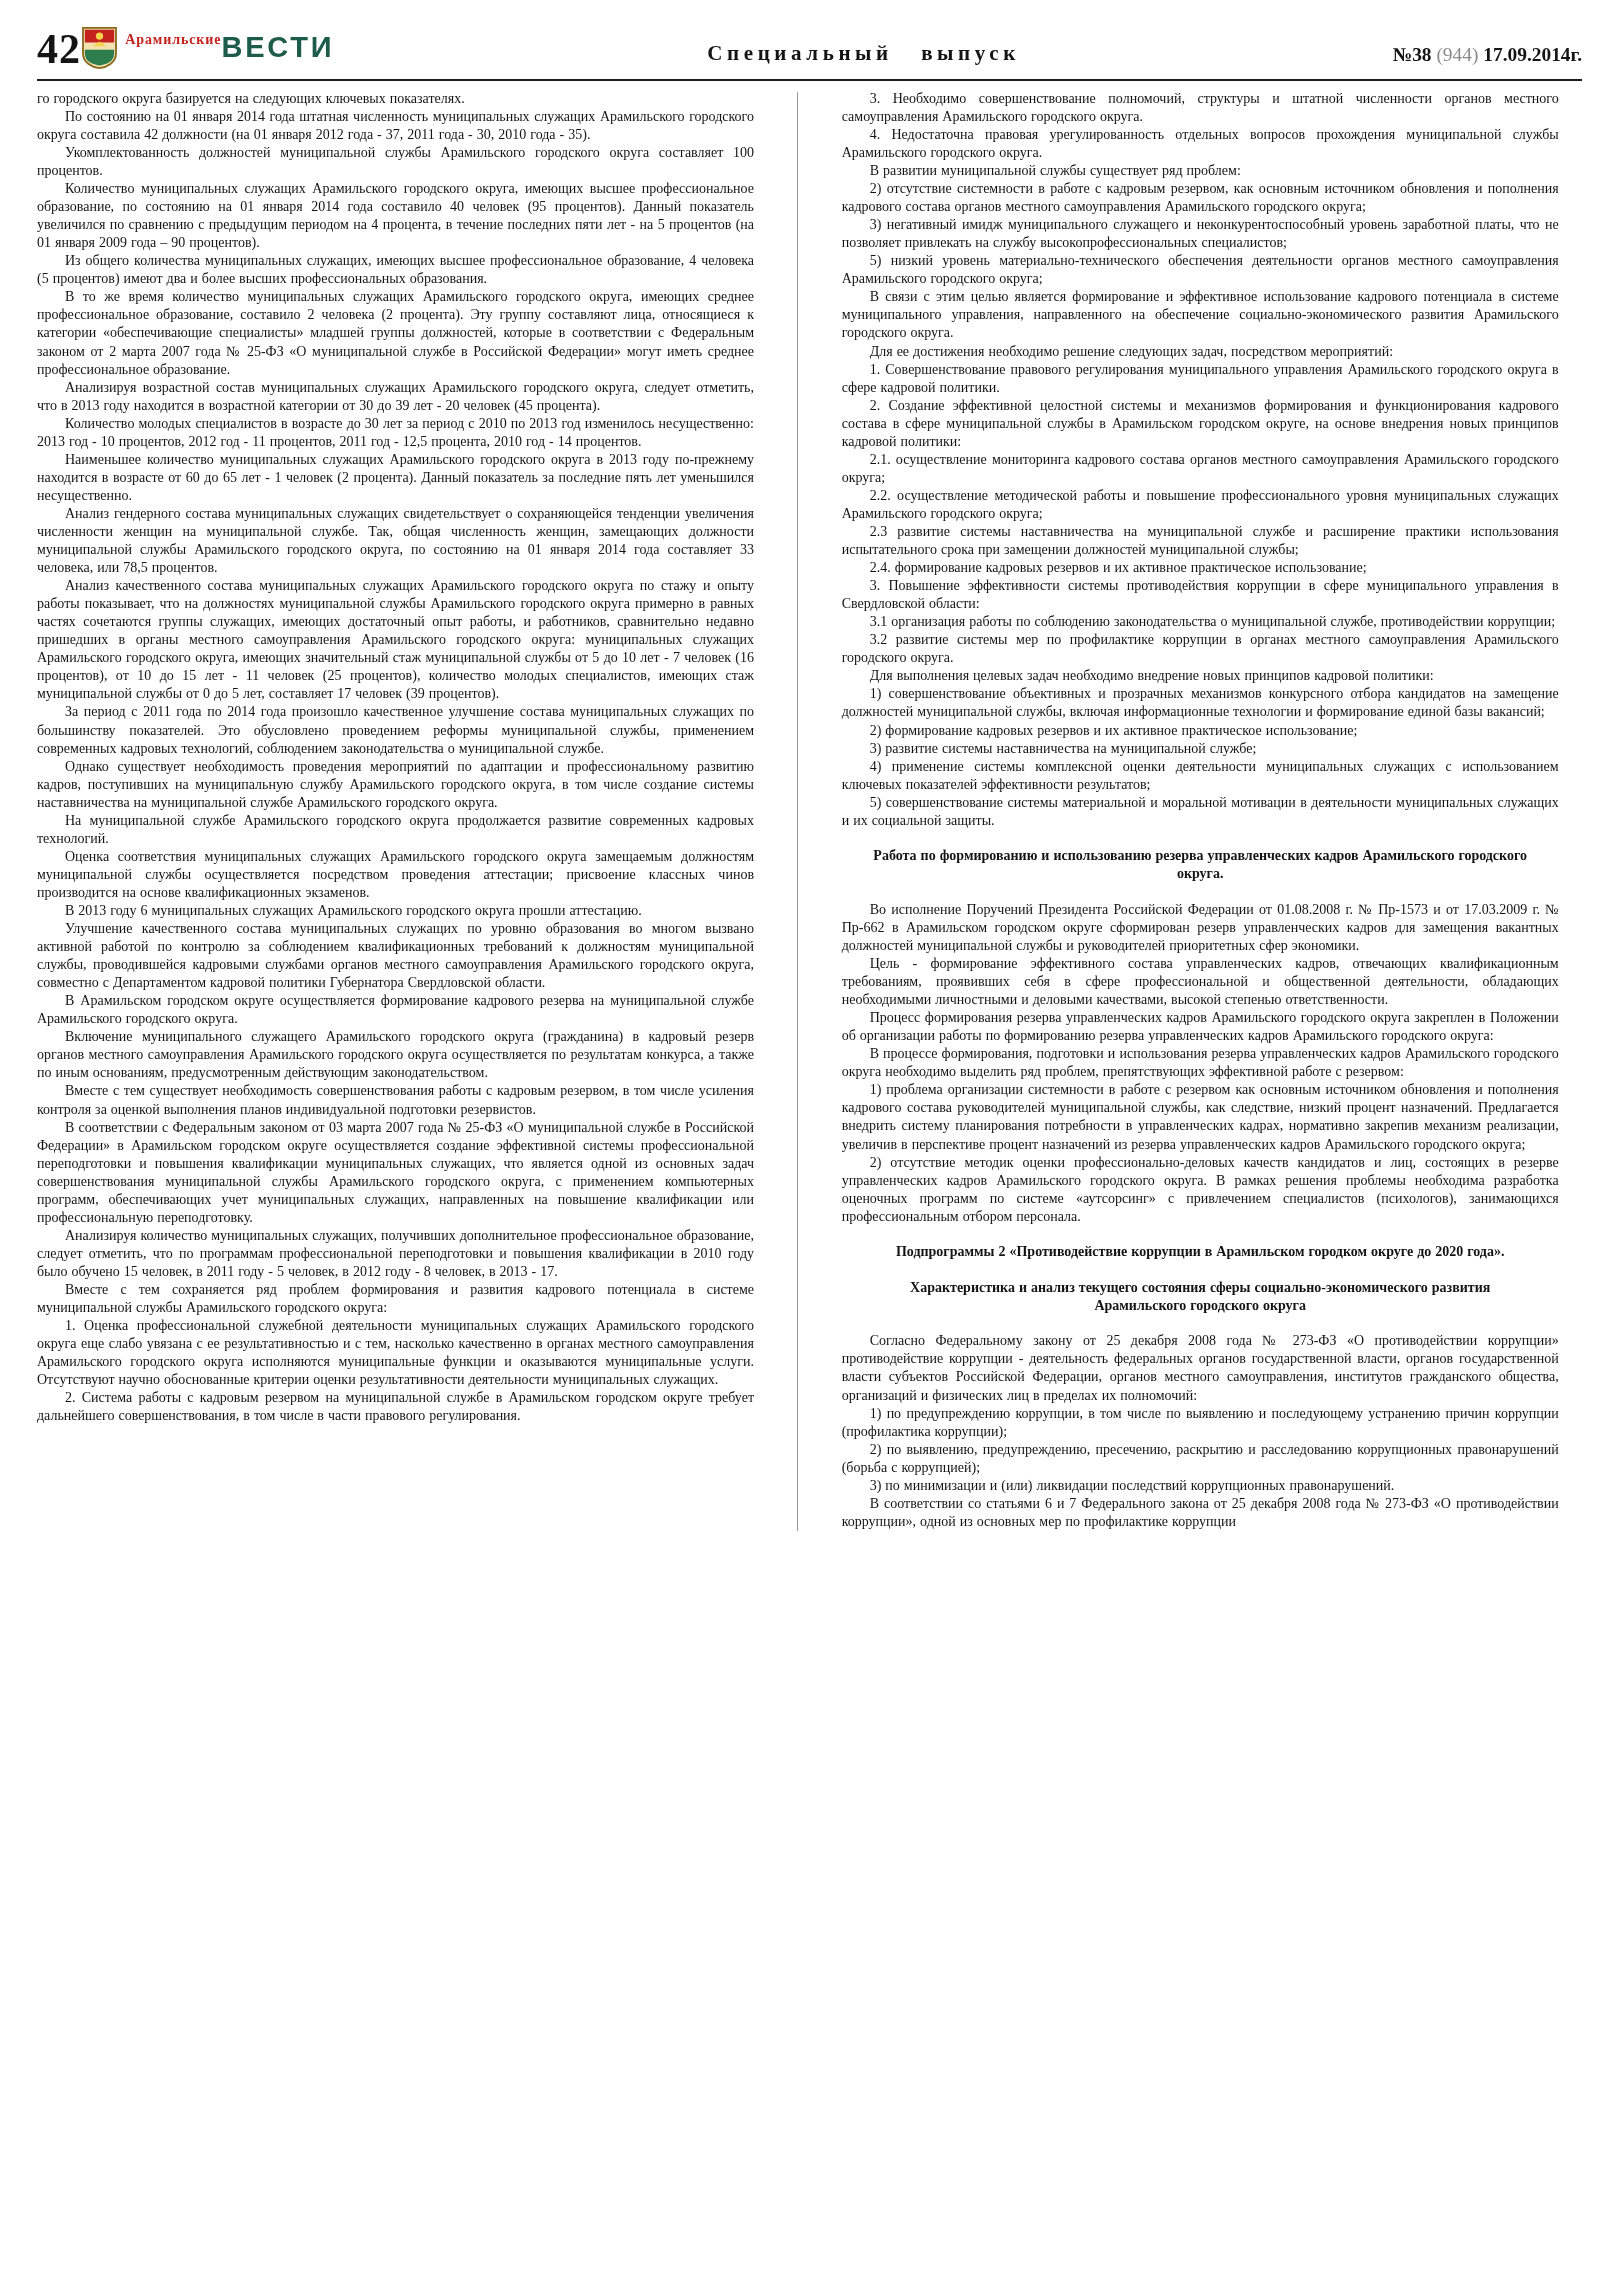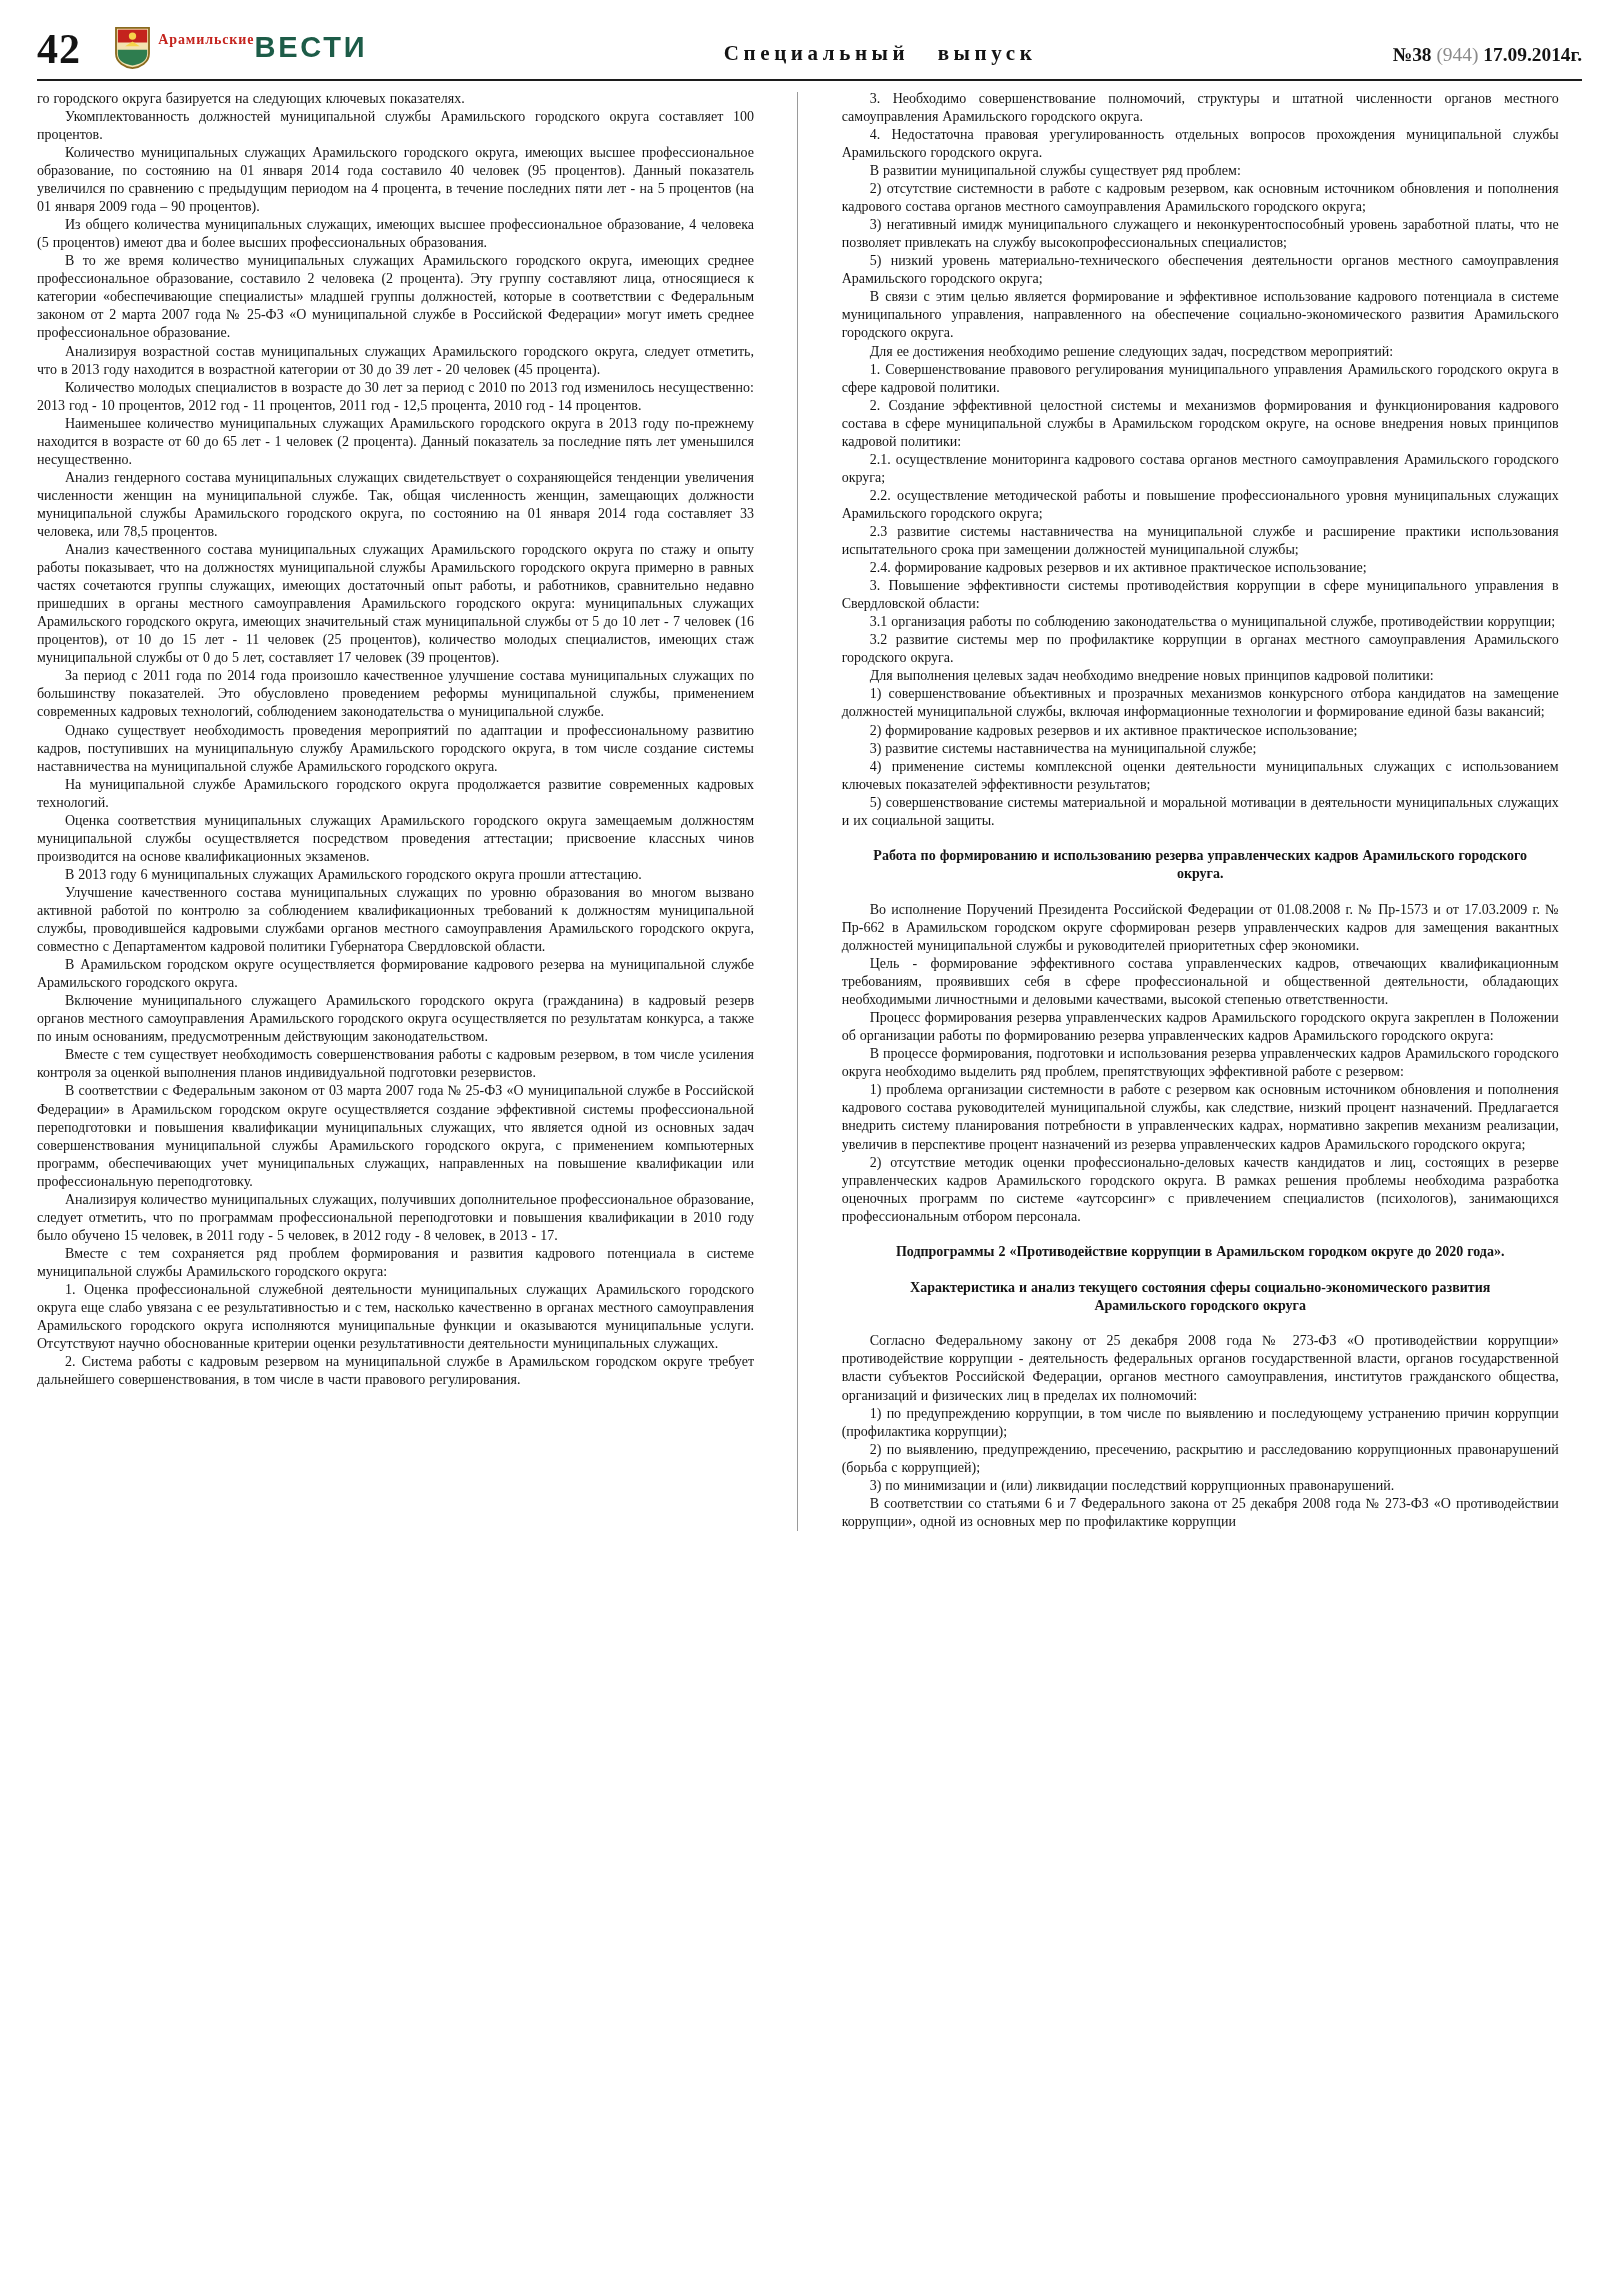--- a/index.html
+++ b/index.html
@@ -13,21 +13,21 @@
   .page { padding:20px 37px 26px 37px; }
 
   
   .header {
     display:flex; align-items:flex-end;
     padding:5.5px 0 9.2px 0;
     border-bottom:2.8px solid #1c1c1c;
   }
   .page-number {
     font-size:42px; font-weight:700; line-height:1;
-    letter-spacing:0.9px; padding-right:33px;
+    letter-spacing:0.9px; 
   }
   .masthead { display:flex; align-items:center; gap:7.4px; }
   .emblem { width:37px; height:44px; flex:0 0 auto; }
   .masthead-text { display:flex; flex-direction:row; line-height:1; }
   .masthead-top {
     color:#c4231d; font-size:14px; font-weight:700;
     letter-spacing:0.9px; margin-bottom:1.8px;
   }
   .masthead-bottom {
     color:#1d5c48; font-size:29px; font-weight:800;
@@ -84,20 +84,21 @@
     </div>
 
     <div class="special-title">Специальный выпуск</div>
 
     <div class="issue-info"><span>№38 </span><span class="issue-num">(944)</span><span> 17.09.2014г.</span></div>
   </div>
 
   <div class="columns">
     <div class="col">
         <p class="para noindent">го городского округа базируется на следующих ключевых показателях.</p>
+        <p class="para normal">По состоянию на 01 января 2014 года штатная численность муниципальных служащих Арамильского городского округа составила 42 должности (на 01 января 2012 года - 37, 2011 года - 30, 2010 года - 35).</p>
         <p class="para normal">Укомплектованность должностей муниципальной службы Арамильского городского округа составляет 100 процентов.</p>
         <p class="para normal">Количество муниципальных служащих Арамильского городского округа, имеющих высшее профессиональное образование, по состоянию на 01 января 2014 года составило 40 человек (95 процентов). Данный показатель увеличился по сравнению с предыдущим периодом на 4 процента, в течение последних пяти лет - на 5 процентов (на 01 января 2009 года – 90 процентов).</p>
         <p class="para normal">Из общего количества муниципальных служащих, имеющих высшее профессиональное образование, 4 человека (5 процентов) имеют два и более высших профессиональных образования.</p>
         <p class="para normal">В то же время количество муниципальных служащих Арамильского городского округа, имеющих среднее профессиональное образование, составило 2 человека (2 процента). Эту группу составляют лица, относящиеся к категории «обеспечивающие специалисты» младшей группы должностей, которые в соответствии с Федеральным законом от 2 марта 2007 года № 25-ФЗ «О муниципальной службе в Российской Федерации» могут иметь среднее профессиональное образование.</p>
         <p class="para normal">Анализируя возрастной состав муниципальных служащих Арамильского городского округа, следует отметить, что в 2013 году находится в возрастной категории от 30 до 39 лет - 20 человек (45 процента).</p>
         <p class="para normal">Количество молодых специалистов в возрасте до 30 лет за период с 2010 по 2013 год изменилось несущественно: 2013 год - 10 процентов, 2012 год - 11 процентов, 2011 год - 12,5 процента, 2010 год - 14 процентов.</p>
         <p class="para normal">Наименьшее количество муниципальных служащих Арамильского городского округа в 2013 году по-прежнему находится в возрасте от 60 до 65 лет - 1 человек (2 процента). Данный показатель за последние пять лет уменьшился несущественно.</p>
         <p class="para normal">Анализ гендерного состава муниципальных служащих свидетельствует о сохраняющейся тенденции увеличения численности женщин на муниципальной службе. Так, общая численность женщин, замещающих должности муниципальной службы Арамильского городского округа, по состоянию на 01 января 2014 года составляет 33 человека, или 78,5 процентов.</p>
         <p class="para normal">Анализ качественного состава муниципальных служащих Арамильского городского округа по стажу и опыту работы показывает, что на должностях муниципальной службы Арамильского городского округа примерно в равных частях сочетаются группы служащих, имеющих достаточный опыт работы, и работников, сравнительно недавно пришедших в органы местного самоуправления Арамильского городского округа: муниципальных служащих Арамильского городского округа, имеющих значительный стаж муниципальной службы от 5 до 10 лет - 7 человек (16 процентов), от 10 до 15 лет - 11 человек (25 процентов), количество молодых специалистов, имеющих стаж муниципальной службы от 0 до 5 лет, составляет 17 человек (39 процентов).</p>
         <p class="para normal">За период с 2011 года по 2014 года произошло качественное улучшение состава муниципальных служащих по большинству показателей. Это обусловлено проведением реформы муниципальной службы, применением современных кадровых технологий, соблюдением законодательства о муниципальной службе.</p>

